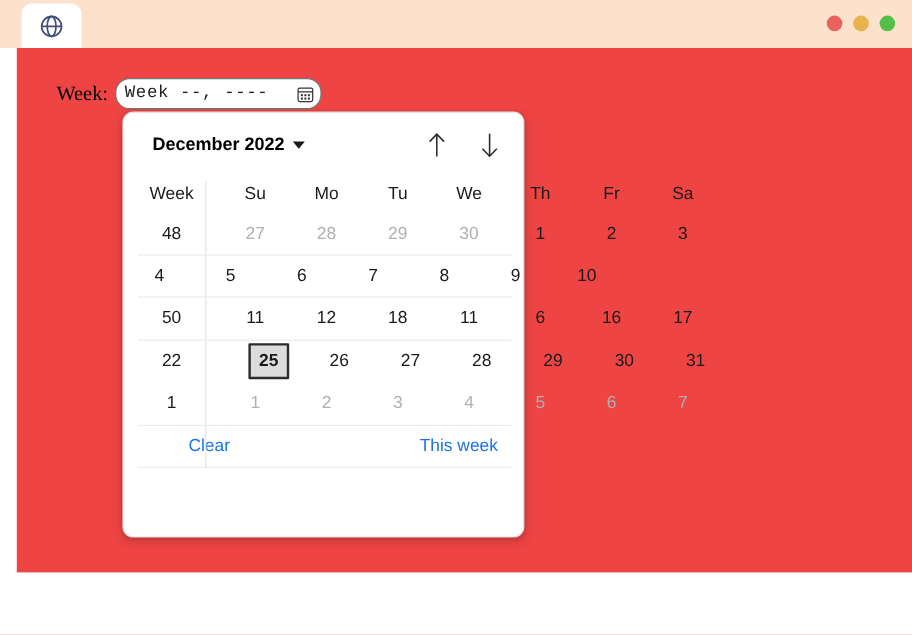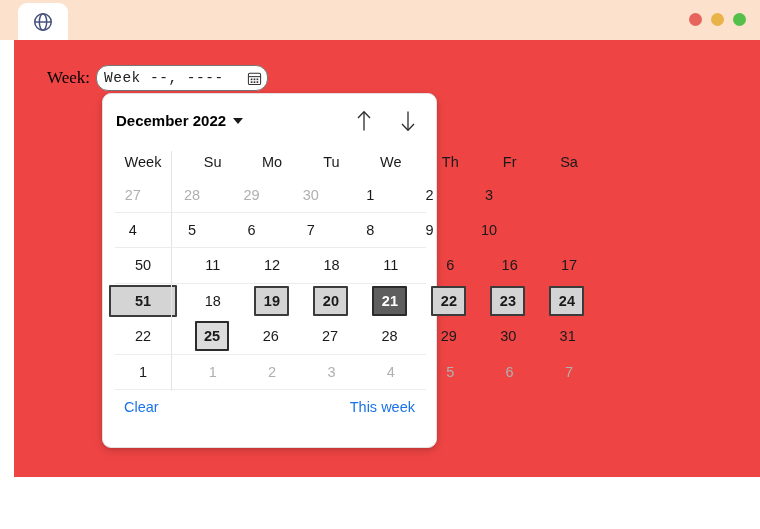--- a/index.html
+++ b/index.html
@@ -112,21 +112,21 @@
     border: 1px solid #e2e2e2;
     border-radius: 9px;
     box-shadow: 0 3px 10px rgba(0,0,0,0.16), 0 1px 3px rgba(0,0,0,0.10);
     box-sizing: border-box;
     font-family: "Liberation Sans", sans-serif;
   }
   .cal-header {
     height: 53px;
     display: flex;
     align-items: center;
-    padding: 0 16px 0 13px;
+    padding: 0 16px 0 24px;
     box-sizing: border-box;
   }
   .month-btn {
     display: flex;
     align-items: center;
     gap: 7px;
     cursor: default;
   }
   .month-label {
     font-size: 15px;
@@ -230,28 +230,30 @@
     width: 35px;
     height: 30px;
   }
   .box-today {
     border: 2px solid #2b2b2b;
     background: #dcdcdc;
     font-weight: bold;
     border-radius: 1px;
     width: 34px;
     height: 30px;
+    margin-left: 12px;
   }
 
   .cal-footer {
     display: flex;
     align-items: center;
     justify-content: space-between;
     padding: 10px 21px 0 21px;
     box-sizing: border-box;
+    margin-left: 33px;
   }
   .link {
     font-size: 14.5px;
     color: #1a73e8;
     font-family: "Liberation Sans", sans-serif;
     cursor: pointer;
   }
 </style>
 </head>
 <body>
@@ -332,20 +334,21 @@
         <div class="cell head-txt">Su</div>
         <div class="cell head-txt">Mo</div>
         <div class="cell head-txt">Tu</div>
         <div class="cell head-txt">We</div>
         <div class="cell head-txt">Th</div>
         <div class="cell head-txt">Fr</div>
         <div class="cell head-txt">Sa</div>
       </div>
 
       <div class="cal-row">
+        <div class="cell wk wknum">48</div>
         <div class="cell muted">27</div>
         <div class="cell muted">28</div>
         <div class="cell muted">29</div>
         <div class="cell muted">30</div>
         <div class="cell">1</div>
         <div class="cell">2</div>
         <div class="cell">3</div>
       </div>
 
       <div class="cal-row">
@@ -362,32 +365,20 @@
         <div class="cell wk wknum">50</div>
         <div class="cell">11</div>
         <div class="cell">12</div>
         <div class="cell">18</div>
         <div class="cell">11</div>
         <div class="cell">6</div>
         <div class="cell">16</div>
         <div class="cell">17</div>
       </div>
 
-      <div class="cal-row">
-        <div class="cell wk" style="width:56px;justify-content:center">
-          <span class="cell box-wk">51</span>
-        </div>
-        <div class="cell">18</div>
-        <div class="cell box">19</div>
-        <div class="cell box">20</div>
-        <div class="cell box-sel">21</div>
-        <div class="cell box">22</div>
-        <div class="cell box">23</div>
-        <div class="cell box">24</div>
-      </div>
 
       <div class="cal-row">
         <div class="cell wk wknum">22</div>
         <div class="cell box-today">25</div>
         <div class="cell">26</div>
         <div class="cell">27</div>
         <div class="cell">28</div>
         <div class="cell">29</div>
         <div class="cell">30</div>
         <div class="cell">31</div>

